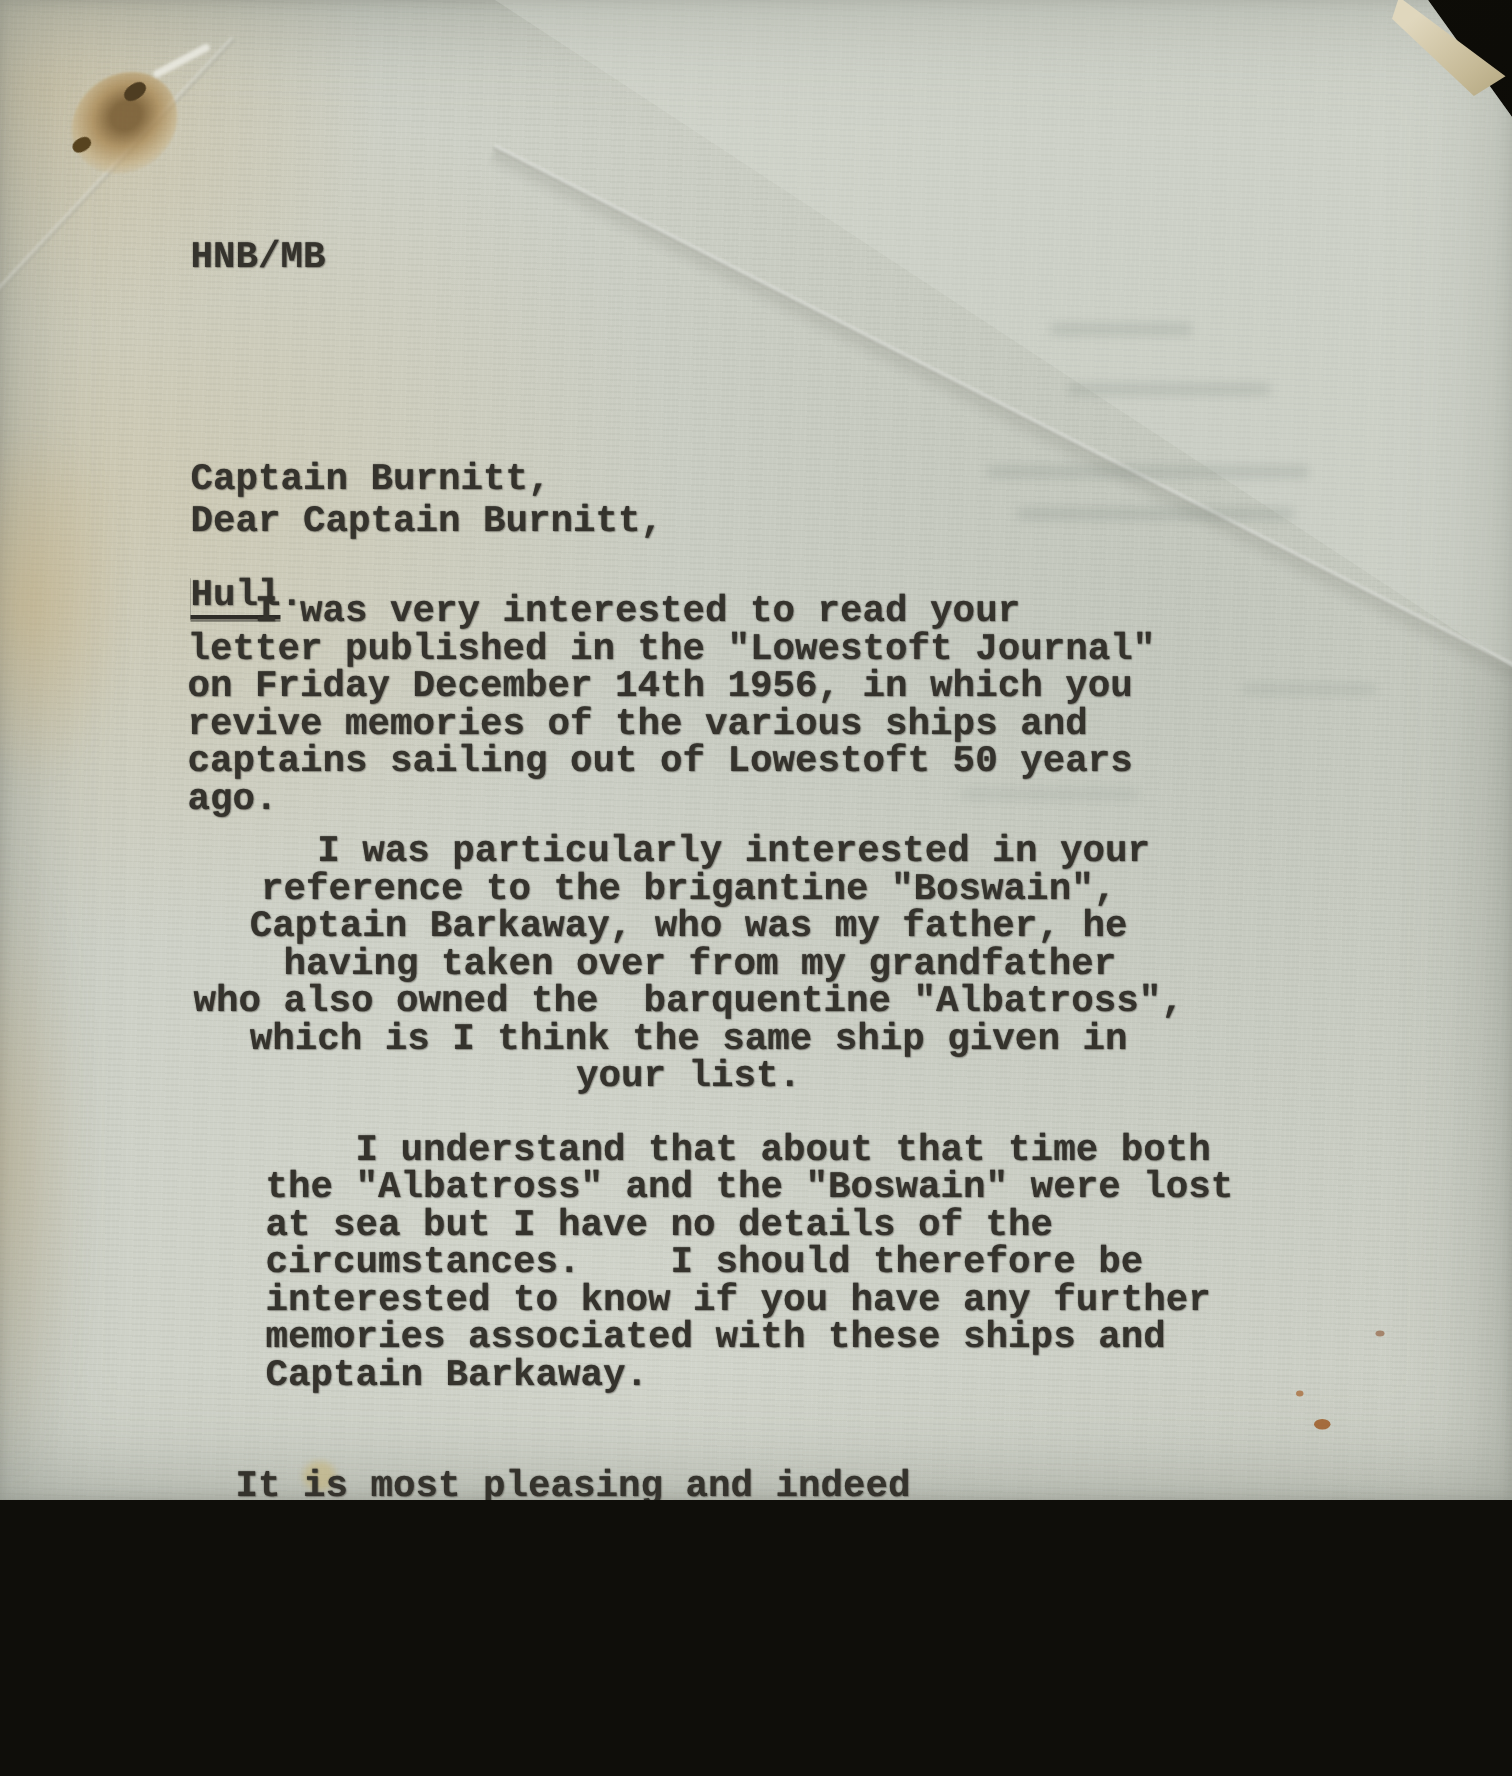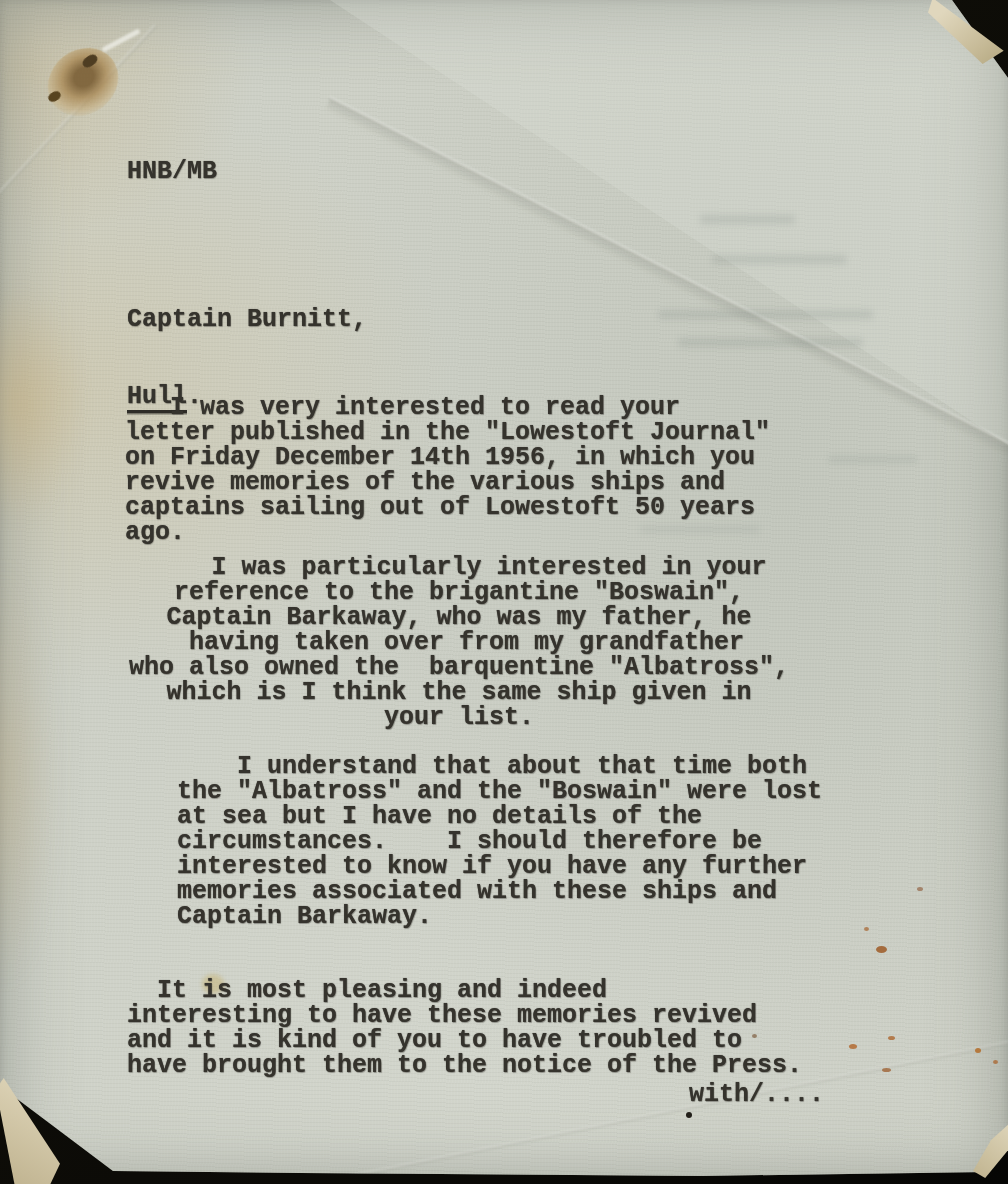--- a/index.html
+++ b/index.html
@@ -1,16 +1,16 @@
 <!DOCTYPE html>
 <html><head>
 <meta charset="utf-8">
 <style>
   html,body{margin:0;padding:0;background:#0f0e0a;}
-  #canvas{position:relative;width:1008px;height:1184px;overflow:hidden;
+  #canvas{position:relative;width:1008px;height:1000px;overflow:hidden;
     background:linear-gradient(135deg,#131209 0%,#0c0b07 60%,#060604 100%);}
 
   
   .paper{position:absolute;inset:0;
     clip-path:polygon(0px 0px,952px 0px,1008px 78px,1008px 1138px,989px 1172px,700px 1176px,300px 1173px,113px 1171px,0px 1086px);
     background:
       repeating-linear-gradient(92deg,rgba(255,255,255,0.05) 0 1px,rgba(0,0,0,0) 1px 3px),
       repeating-linear-gradient(2deg,rgba(86,92,82,0.05) 0 1px,rgba(0,0,0,0) 1px 4px),
       radial-gradient(ellipse 300px 220px at 3% 6%,rgba(198,176,128,0.38),rgba(0,0,0,0) 75%),
       radial-gradient(ellipse 560px 430px at 6% 33%,rgba(205,186,140,0.34),rgba(0,0,0,0) 70%),
@@ -114,20 +114,21 @@
     <div class="rust" style="left:752px;top:1034px;width:5px;height:4px;background:#6f4a28;opacity:.6;"></div>
     <div class="rust" style="left:686px;top:1112px;width:6px;height:6px;background:#211e18;"></div>
 
     <div class="t ref">HNB/MB</div>
 
     <div class="t addr">
       <div>Captain Burnitt,</div>
       <div><span class="ul">Hull</span><span>.</span></div>
     </div>
 
+    <div class="t sal">Dear Captain Burnitt,</div>
 
     <div class="t para p1">   I was very interested to read your
 letter published in the "Lowestoft Journal"
 on Friday December 14th 1956, in which you
 revive memories of the various ships and
 captains sailing out of Lowestoft 50 years
 ago.</div>
     <div class="t para p2">    I was particularly interested in your
 reference to the brigantine "Boswain",
 Captain Barkaway, who was my father, he

